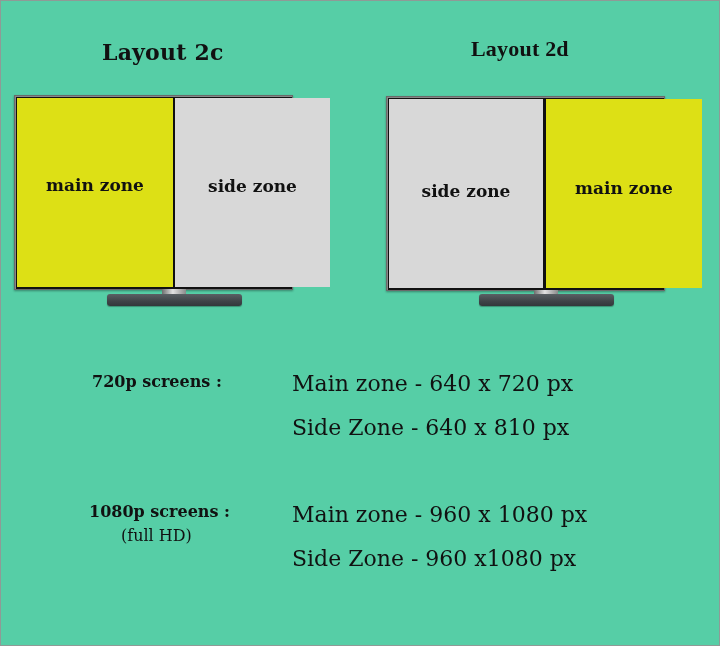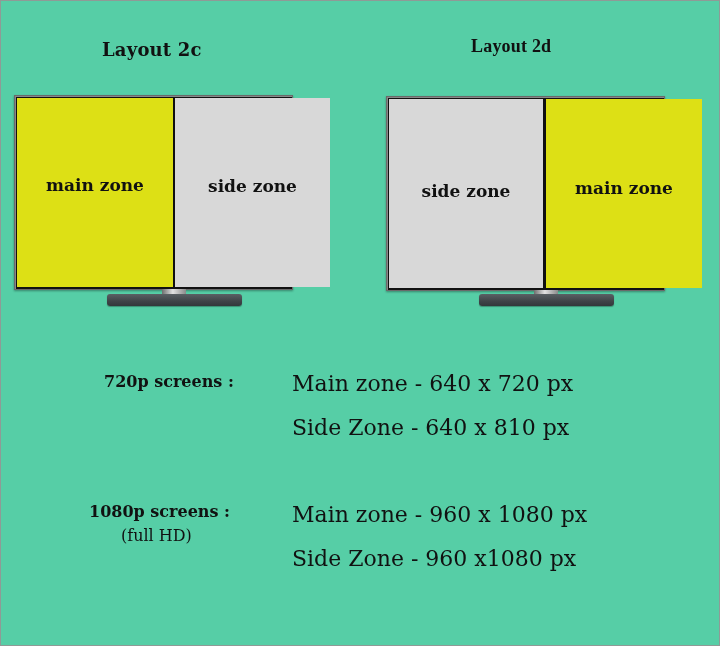--- a/index.html
+++ b/index.html
@@ -10,21 +10,21 @@
       overflow: hidden;
       font-family: "DejaVu Serif", "Liberation Serif", serif;
       color: #111;
       box-sizing: border-box;
       border: 1px solid #8f9a96;
     }
     .title {
       position: absolute;
       font-family: "DejaVu Serif", serif;
       font-weight: bold;
-      font-size: 18px;
+      font-size: 22px;
       letter-spacing: 0.2px;
       white-space: nowrap;
     }
     .tv {
       position: absolute;
       width: 279px; height: 195px;
     }
     .tv-frame {
       position: absolute; left: 0; top: 0; right: 0; bottom: 0;
       background: #111;
@@ -96,20 +96,20 @@
   <div class="zone side" style="left:3px; width:154px;">
     <span style="top:-3px;">side zone</span>
   </div>
   <div class="zone main" style="left:160px; width:156px;">
     <span style="top:-6px;">main zone</span>
   </div>
 </div>
 <div class="stand-neck" style="left:533px; top:289px;"></div>
 <div class="stand-base" style="left:478px; top:293px;"></div>
 
-<div class="label-left" style="left:91px; top:371px;margin-left:12px;">720p screens :</div>
+<div class="label-left" style="left:91px; top:371px;">720p screens :</div>
 <div class="spec" style="left:291px; top:370px;">Main zone - 640 x 720 px</div>
 <div class="spec" style="left:291px; top:414px;">Side Zone - 640 x 810 px</div>
 
 <div class="label-left" style="left:88px; top:501px;">1080p screens :</div>
 <div class="label-sub" style="left:120px; top:525px;">(full HD)</div>
 <div class="spec" style="left:291px; top:501px;">Main zone - 960 x 1080 px</div>
 <div class="spec" style="left:291px; top:545px;">Side Zone - 960 x1080 px</div>
 
 </body></html>

